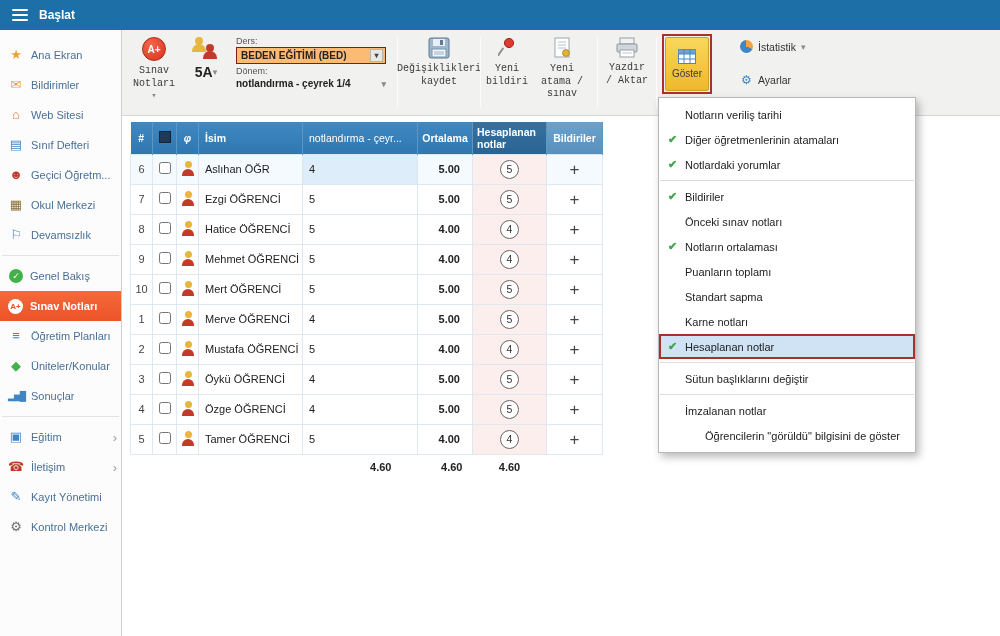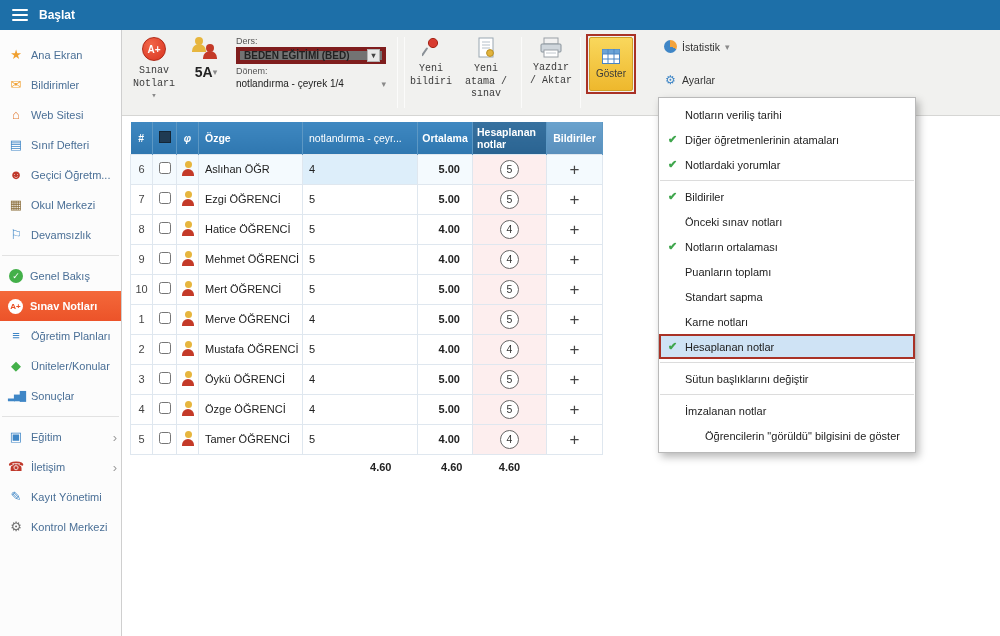--- a/index.html
+++ b/index.html
@@ -47,23 +47,23 @@
   .people-icon .p::after  { content:''; position:absolute; bottom:0; left:0; width:14px; height:8px; border-radius:7px 7px 0 0; }
   .people-icon .back  { left:1px; top:0; }
   .people-icon .back::before, .people-icon .back::after { background:#e7b63e; }
   .people-icon .front { left:12px; top:7px; }
   .people-icon .front::before, .people-icon .front::after { background:#c43a28; }
   .class-row { display:flex; align-items:center; margin-top:3px; }
   .class-label { font-size:14px; font-weight:bold; color:#222; }
 
   .course-block { display:flex; flex-direction:column; align-items:flex-start; padding:3px 6px 0 6px; width:164px; }
   .tiny-label { font-size:9px; color:#555; }
-  .select-box { width:150px; height:17px; border:4px solid #7f1d1d; background:#737373; display:flex; align-items:center; justify-content:space-between; padding:0 2px 0 4px; font-size:10px; font-weight:bold; color:#222; cursor:pointer; margin:1px 0 2px 0; }
+  .select-box { width:150px; height:17px; border:1px solid #7f1d1d; background:#fdba74; display:flex; align-items:center; justify-content:space-between; padding:0 2px 0 4px; font-size:10px; font-weight:bold; color:#222; cursor:pointer; margin:1px 0 2px 0; }
   .select-arrow { width:13px; height:13px; background:#e8e8e8; border:1px solid #b5b5b5; font-size:8px; color:#444; display:flex; align-items:center; justify-content:center; }
-  .term-row { display:flex; align-items:center; justify-content:space-between; width:150px; font-size:10px; font-weight:normal; color:#222; margin-top:2px; cursor:pointer; }
+  .term-row { display:flex; align-items:center; justify-content:space-between; width:150px; font-size:10px; font-weight:bold; color:#222; margin-top:2px; cursor:pointer; }
 
   .anno { border:2px solid var(--annotation-red,#a93226); padding:1px; align-self:flex-start; margin:1px 2px; }
   .goster-btn { width:44px; height:54px; background:linear-gradient(#f9d75c,#eeb82d); border:1px solid #cf9f28; border-radius:2px; display:flex; flex-direction:column; align-items:center; justify-content:center; gap:4px; font-size:10px; color:#3a3a3a; cursor:pointer; }
 
   .tb-right { display:flex; flex-direction:column; justify-content:flex-start; gap:20px; margin-left:26px; padding-top:7px; }
   .r-item { display:flex; align-items:center; gap:5px; font-size:10.5px; color:#333; cursor:pointer; }
   .pie-icon { width:13px; height:13px; border-radius:50%; background:conic-gradient(#f2a33c 0 115deg, #3f86c6 115deg 360deg); }
   .gear-glyph { color:#3f86c6; font-size:12px; width:13px; text-align:center; }
   .icon-spacer { width:13px; }
 
@@ -237,20 +237,31 @@
         </span>
         <span class="tiny-label">Dönem:</span>
         <span class="term-row">
           <span>notlandırma - çeyrek 1/4</span>
           <span class="chev">▾</span>
         </span>
       </div>
 
       <div class="tb-sep"></div>
 
+      <div class="tb-item" style="width:76px;">
+        <svg width="22" height="22" viewBox="0 0 22 22">
+            <rect x="1" y="1" width="20" height="20" rx="2" fill="#9db8cc" stroke="#5c7a94"></rect>
+            <rect x="5" y="2" width="12" height="7" fill="#e9eff5"></rect>
+            <rect x="12" y="3" width="3" height="5" fill="#5c7a94"></rect>
+            <rect x="4" y="12" width="14" height="8" fill="#f2f6fa" stroke="#7b97ad"></rect>
+            <line x1="6" y1="15" x2="16" y2="15" stroke="#9bb0c2"></line>
+            <line x1="6" y1="17" x2="16" y2="17" stroke="#9bb0c2"></line>
+          </svg>
+        <span class="lbl">Değişiklikleri kaydet</span>
+      </div>
 
       <div class="tb-sep"></div>
 
       <div class="tb-item" style="width:46px;">
         <svg width="18" height="22" viewBox="0 0 18 22">
             <circle cx="11" cy="6" r="4.6" fill="#d83b2f" stroke="#a32517"></circle>
             <rect x="4.2" y="10.5" width="2" height="10" rx="1" transform="rotate(35 5 11)" fill="#8a9096"></rect>
           </svg>
         <span class="lbl">Yeni bildiri</span>
       </div>
@@ -312,21 +323,21 @@
       </div>
     </div>
 
     <div class="content">
       <table class="grades">
         <thead>
           <tr>
             <th class="c-num">#</th>
             <th class="c-chk"><span class="hdr-chk"></span></th>
             <th class="c-pho"><span>φ</span></th>
-            <th class="c-name">Özge</th>
+            <th class="c-name">İsim</th>
             <th class="c-grade">notlandırma - çeyr...</th>
             <th class="c-ort">Ortalama</th>
             <th class="c-hes">Hesaplanan notlar</th>
             <th class="c-bil">Bildiriler</th>
           </tr>
         </thead>
         <tbody id="grades-body">
             <tr class="g-row sel">
     <td class="c-num">6</td>
     <td class="c-chk"><input type="checkbox" style=""></td>

